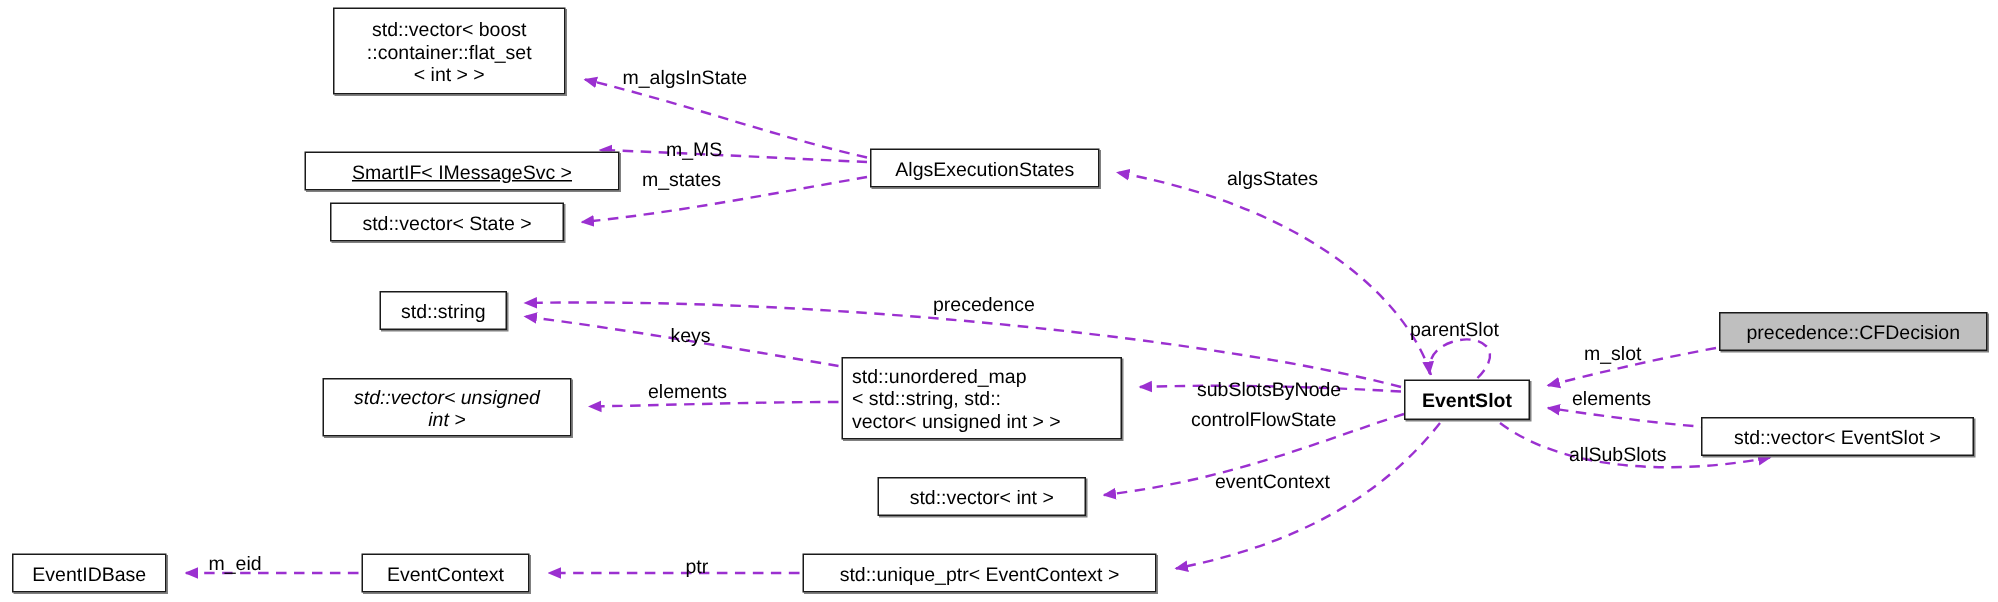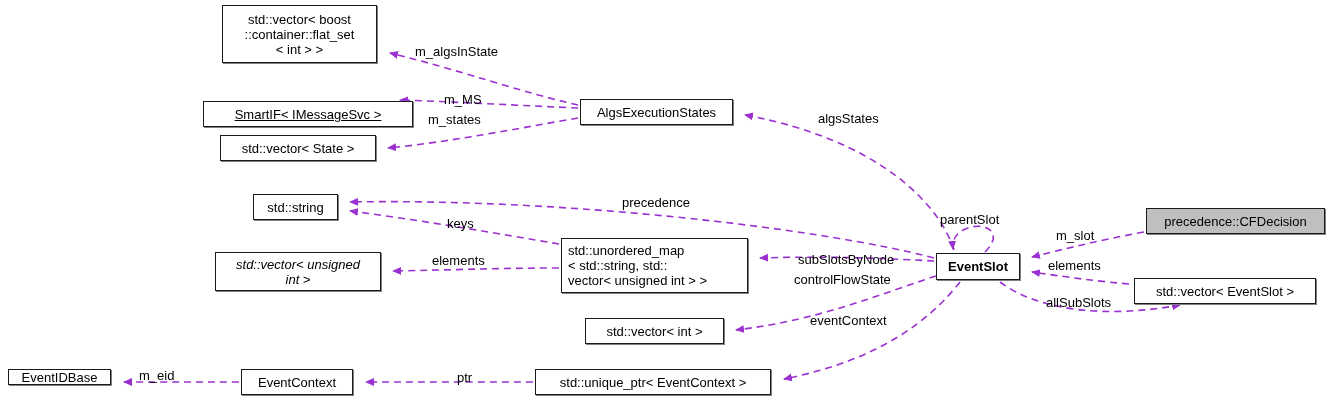--- a/index.html
+++ b/index.html
@@ -122,21 +122,21 @@
 vector&lt; unsigned int &gt; &gt;</div>
 
   <div class="uml-node" style="left:585px; top:318px; width:139px; height:26px;">std::vector&lt; int &gt;</div>
 
   <div class="uml-node" style="left:936px; top:253px; width:84px; height:27px;font-weight:bold;">EventSlot</div>
 
   <div class="uml-node highlight" style="left:1146px; top:208px; width:179px; height:26px;">precedence::CFDecision</div>
 
   <div class="uml-node" style="left:1134px; top:278px; width:182px; height:26px;">std::vector&lt; EventSlot &gt;</div>
 
-  <div class="uml-node" style="left:8px; top:369px; width:103px; height:16px;">EventIDBase</div>
+  <div class="uml-node" style="left:8px; top:369px; width:103px; height:26px;">EventIDBase</div>
 
   <div class="uml-node" style="left:241px; top:369px; width:112px; height:26px;">EventContext</div>
 
   <div class="uml-node" style="left:535px; top:369px; width:236px; height:26px;">std::unique_ptr&lt; EventContext &gt;</div>
 
   <div class="edge-label" style="left:415px; top:44px;">m_algsInState</div>
 
   <div class="edge-label" style="left:444px; top:92px;">m_MS</div>
 
   <div class="edge-label" style="left:428px; top:112px;">m_states</div>

